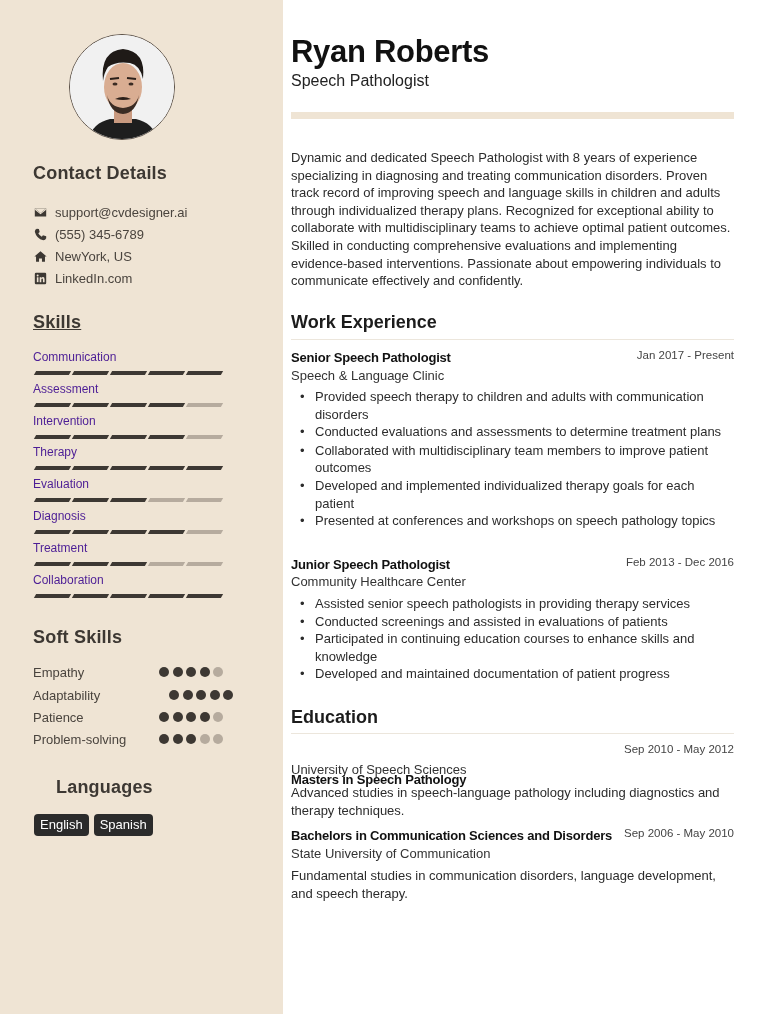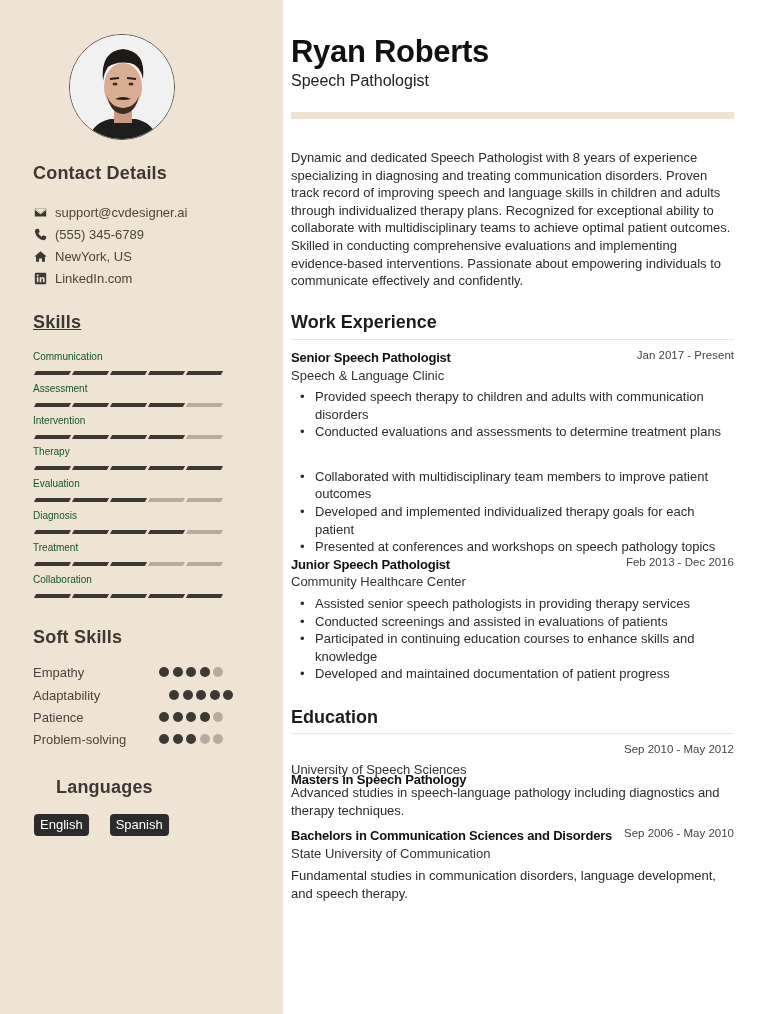--- a/index.html
+++ b/index.html
@@ -20,50 +20,50 @@
     color: #3d3833; letter-spacing: 0.2px;
   }
   .contact-row {
     position: absolute; left: 33px; height: 18px; display: flex; align-items: center;
     font-size: 13px; color: #4a443e;
   }
   .contact-row .ic { width: 14px; height: 14px; margin-right: 8px; display: inline-flex; align-items: center; justify-content: center; }
   .contact-row .ic svg { width: 13px; height: 13px; fill: #3d3833; }
 
   .skill { position: absolute; left: 33px; width: 200px; }
-  .skill-label { font-size: 10px; color: #14532d; height: 16px; line-height: 16px; }
+  .skill-label { font-size: 12px; color: #4c1d95; height: 16px; line-height: 16px; }
   .bars { display: flex; gap: 3px; margin-top: 6px; margin-left: 2px; }
   .bar { width: 35px; height: 4px; transform: skewX(-30deg); background: #3d3833; }
   .bar.off { background: #b6ab9e; }
 
   .soft { position: absolute; left: 33px; width: 200px; height: 16px; display: flex; align-items: center; }
   .soft-label { font-size: 13px; color: #4a443e; width: 126px; }
   .dots { display: flex; gap: 3.5px; }
   .dot { width: 10px; height: 10px; border-radius: 50%; background: #3d3833; }
   .dot.off { background: #b6ab9e; }
 
-  .chips { position: absolute; left: 34px; top: 814px; display: flex; gap: 21px; }
+  .chips { position: absolute; left: 34px; top: 814px; display: flex; gap: 5px; }
   .chip { background: #2b2b2b; color: #fff; font-size: 13px; border-radius: 4px; padding: 3px 6px; height: 22px; line-height: 16px; }
 
   .main { position: absolute; left: 291px; top: 0; width: 443px; }
   .name { position: absolute; top: 34px; left: 0; font-size: 31px; font-weight: bold; color: #111; letter-spacing: -0.3px; }
   .title { position: absolute; top: 72px; left: 0; font-size: 16px; color: #222; }
   .accent { position: absolute; top: 112px; left: 0; width: 443px; height: 7px; background: #efe4d4; }
   .summary { position: absolute; top: 149px; left: 0; width: 445px; font-size: 13px; line-height: 17.6px; color: #2c2c2c; }
 
   .sec-h { position: absolute; left: 0; font-size: 18px; font-weight: bold; color: #1c1c1c; }
   .divider { position: absolute; left: 0; width: 443px; height: 1px; background: #ece6dc; }
 
   .entry-title { position: absolute; left: 0; font-size: 13px; font-weight: bold; color: #111; letter-spacing: -0.2px; }
   .entry-date { position: absolute; right: 0; font-size: 11.5px; color: #444; }
   .entry-sub { position: absolute; left: 0; font-size: 13px; color: #333; }
   .bullets { position: absolute; left: 0; width: 443px; list-style: none; }
   .bullets li { position: relative; padding-left: 24px; font-size: 13px; line-height: 17.6px; color: #2c2c2c; }
   .bullets li::before { content: "•"; position: absolute; left: 9px; top: 0; color: #2c2c2c; }
-  .bullets li.gap { margin-bottom: 27px; }
+  .bullets li.gap { margin-bottom: 1px; }
   .entry-desc { position: absolute; left: 0; width: 443px; font-size: 13px; line-height: 17.6px; color: #2c2c2c; }
 </style>
 </head>
 <body>
 
 <div class="sidebar">
   <div class="avatar">
     <svg width="106" height="106" viewBox="0 0 106 106">
       <rect width="106" height="106" fill="#f1f1f1"></rect>
       <path d="M18 106 Q22 88 40 84 L66 84 Q84 88 88 106 Z" fill="#1e1e1e"></path>

